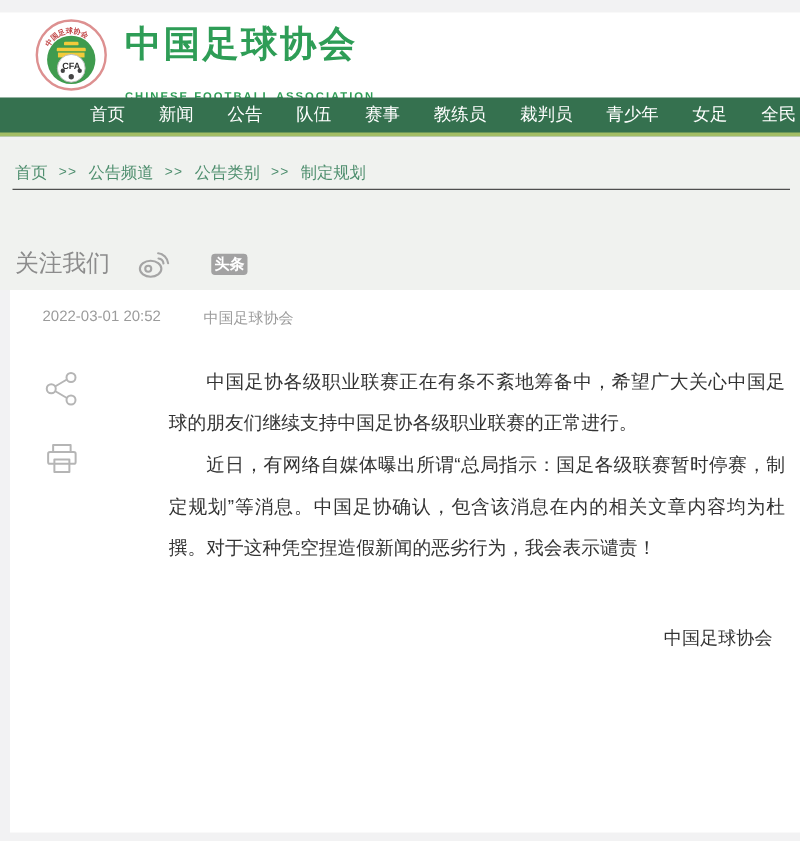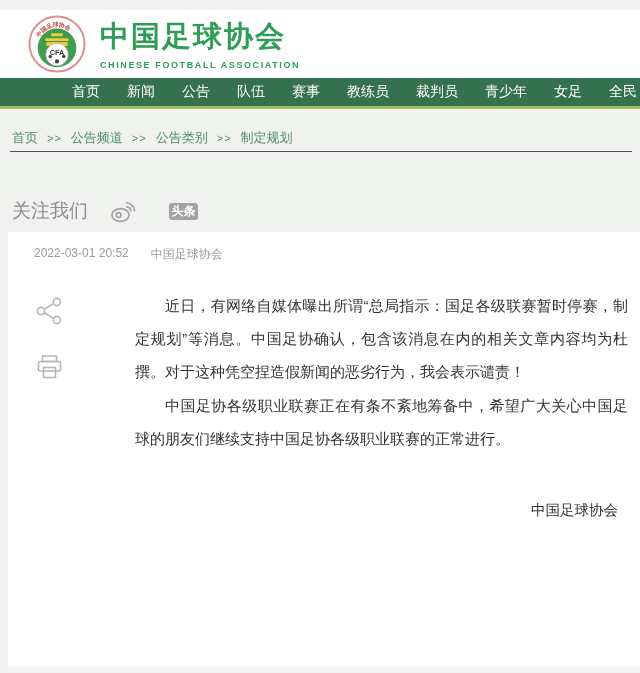--- a/index.html
+++ b/index.html
@@ -17,21 +17,21 @@
     background:#ffffff;
   }
   .logo{position:absolute;left:28px;top:5px;width:58px;height:58px;}
   .brand{position:absolute;left:100px;top:10px;}
   .brand-cn{
     font-size:29px;font-weight:bold;color:#2e9d56;
     letter-spacing:2px;line-height:32px;
   }
   .brand-en{
     font-size:9px;font-weight:bold;color:#2e9d56;
-    letter-spacing:1.6px;margin-top:8px;
+    letter-spacing:1.6px;margin-top:20px;
   }
 
   
   .nav{
     position:absolute;top:78px;left:0;right:0;height:31px;
     background:#35714f;border-bottom:3px solid #a3bd66;
     display:flex;align-items:center;
     padding-left:72px;gap:27px;box-sizing:border-box;
   }
   .nav-item{
@@ -71,21 +71,21 @@
     position:absolute;top:232px;left:8px;right:0;bottom:7px;
     background:#ffffff;box-sizing:border-box;
   }
   .article-title{
     margin:28px 20px 0 25px;
     font-size:24px;font-weight:bold;color:#1e1e1e;
     letter-spacing:.5px;line-height:32px;
   }
   .article-meta{
     margin:14px 0 0 26px;
-    font-size:12px;color:#9b9b9b;display:flex;gap:22px;
+    font-size:12px;color:#9b9b9b;display:flex;gap:34px;
   }
   .content-row{display:flex;margin-top:26px;}
   .icon-col{
     width:127px;box-sizing:border-box;padding-left:28px;flex-shrink:0;
     display:flex;flex-direction:column;align-items:flex-start;
   }
   .share-btn{margin-top:8px;cursor:pointer;}
   .print-btn{margin-top:29px;cursor:pointer;}
   .text-col{flex:1;padding-right:12px;}
   .text-col p{
@@ -190,22 +190,22 @@
         </svg>
         <svg class="print-btn" width="27" height="26" viewBox="0 0 27 26">
           <g fill="none" stroke="#b5b5b5" stroke-width="1.6" stroke-linejoin="round">
             <rect x="6.5" y="2" width="14" height="5.5"></rect>
             <rect x="2.5" y="7.5" width="22" height="9.5" rx="1.5"></rect>
             <rect x="7.5" y="13.5" width="12" height="10"></rect>
           </g>
         </svg>
       </div>
       <div class="text-col">
+        <p>中国足协各级职业联赛正在有条不紊地筹备中，希望广大关心中国足球的朋友们继续支持中国足协各级职业联赛的正常进行。</p>
         <p>近日，有网络自媒体曝出所谓“总局指示：国足各级联赛暂时停赛，制定规划”等消息。中国足协确认，包含该消息在内的相关文章内容均为杜撰。对于这种凭空捏造假新闻的恶劣行为，我会表示谴责！</p>
-        <p>中国足协各级职业联赛正在有条不紊地筹备中，希望广大关心中国足球的朋友们继续支持中国足协各级职业联赛的正常进行。</p>
         <div class="signature">
           <div class="sig-name">中国足球协会</div>
         </div>
       </div>
     </div>
   </div>
 
 </div>
 
 </body></html>

